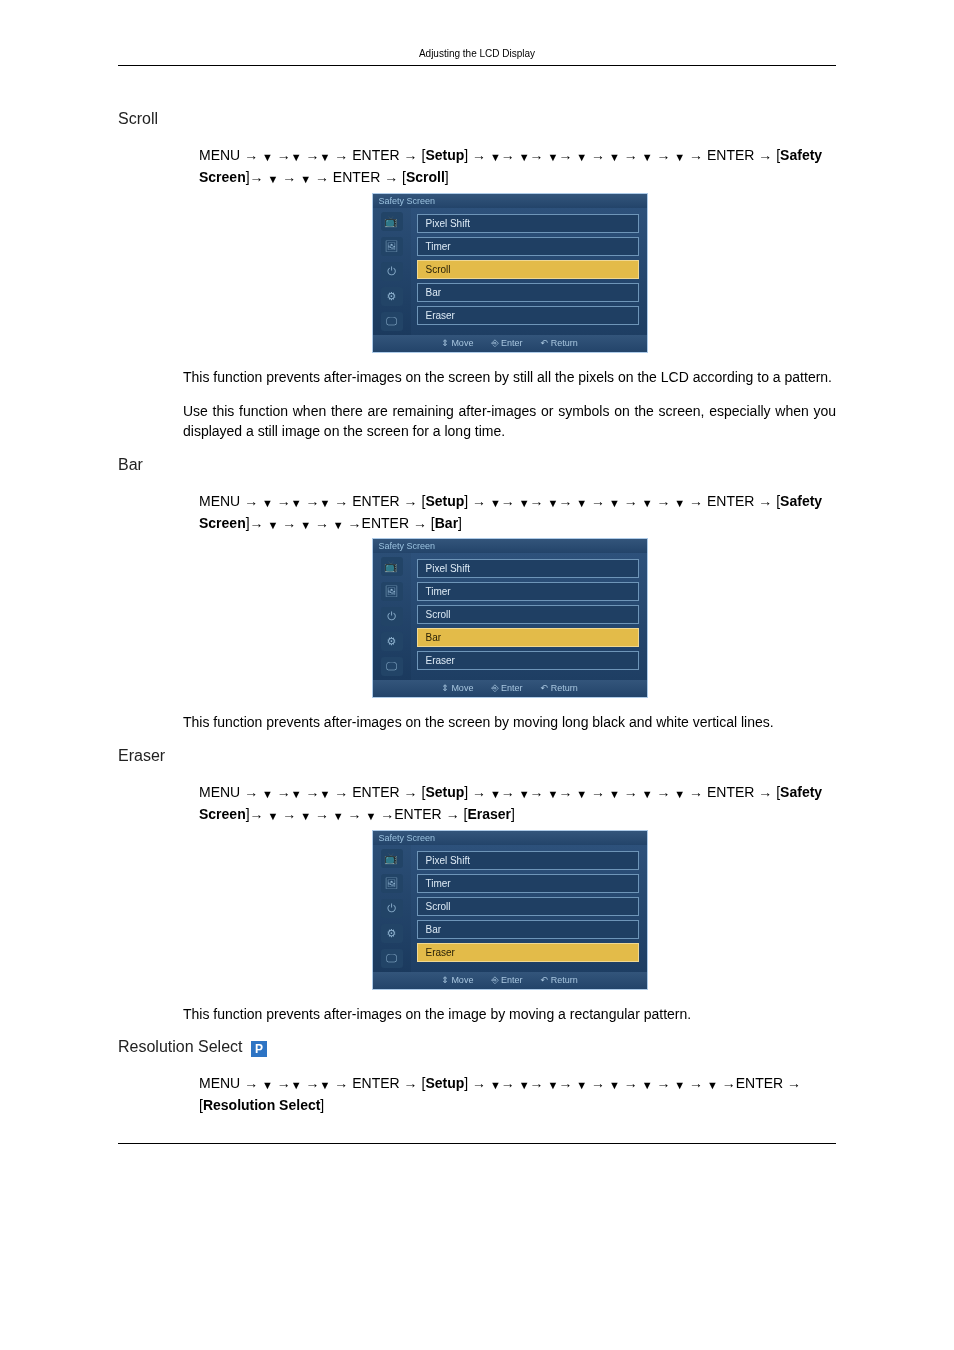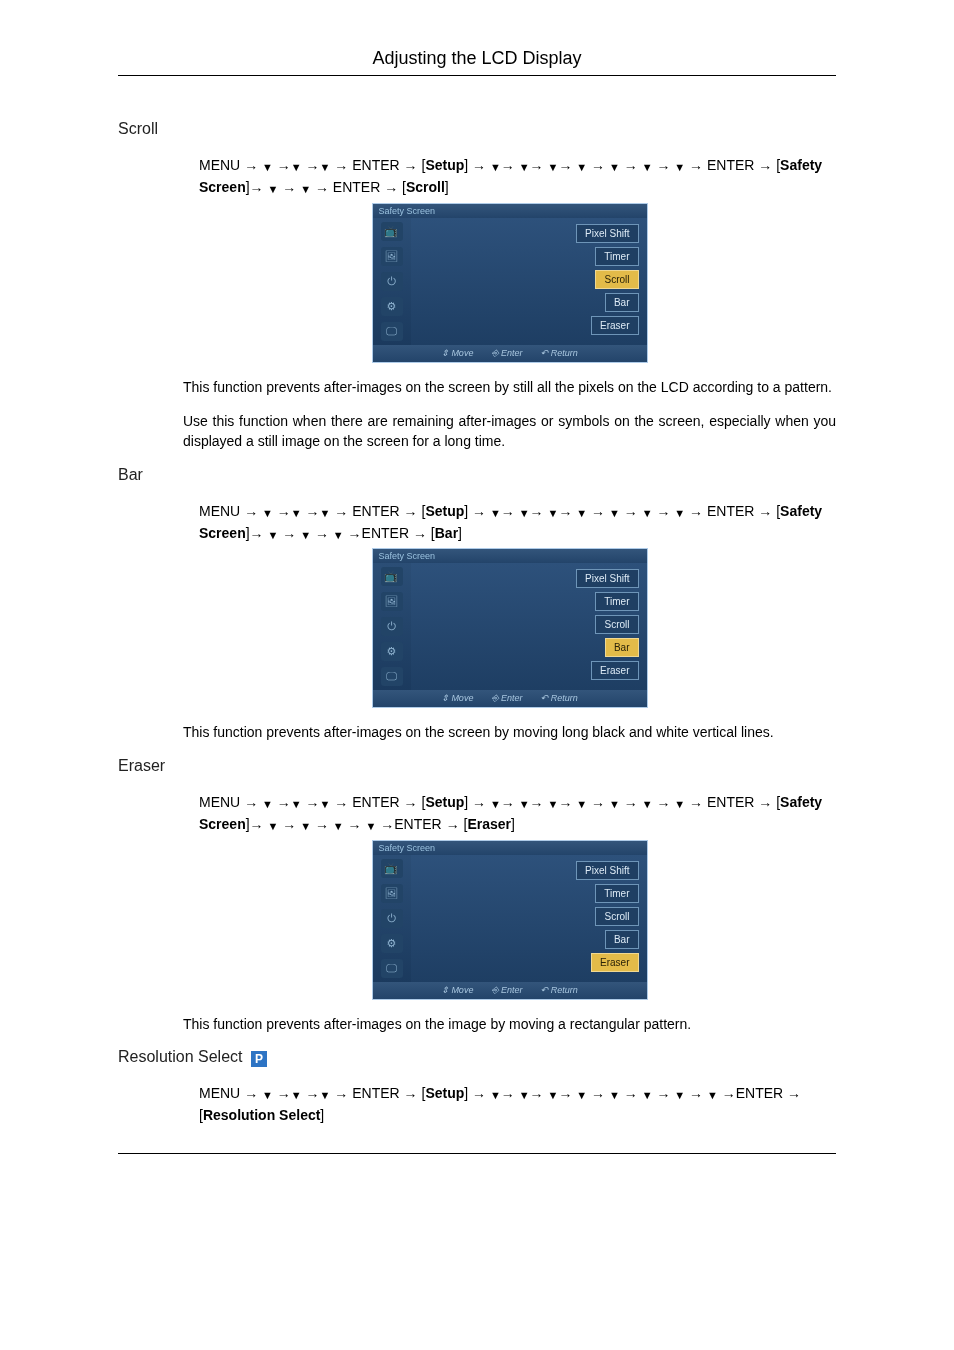--- a/index.html
+++ b/index.html
@@ -12,21 +12,21 @@
   .page {
     width: 954px;
     min-height: 1350px;
     margin: 0 auto;
     box-sizing: border-box;
     padding: 48px 118px 40px 118px;
     position: relative;
   }
   .header-title {
     text-align: center;
-    font-size: 18px;
+    font-size: 10px;
     color: #000;
     padding-bottom: 6px;
   }
   .header-rule {
     border: none;
     border-top: 1.5px solid #000;
     margin: 0 0 44px 0;
   }
   .section-heading {
     font-size: 16px;
@@ -97,21 +97,20 @@
   }
   .osd-icon.on { background: #224467; color: #f4c25e; }
   .osd-icon.dim { background: #224467; color: #8fb3d0; }
   .osd-list {
     flex: 1;
     background: linear-gradient(#2d517b, #1e3e63);
     padding: 6px 8px 4px 6px;
     display: flex;
     flex-direction: column;
     gap: 4px;
-    align-items: flex-end;
   }
   .osd-item {
     border: 1px solid #6e95b8;
     background: #1f3f63;
     color: #ddeaf5;
     font-size: 10px;
     padding: 2px 8px;
     line-height: 13px;
   }
   .osd-item.sel {
@@ -120,21 +119,20 @@
     border-color: #f0d892;
   }
   .osd-footer {
     background: linear-gradient(#33557b, #23446a);
     display: flex;
     justify-content: center;
     gap: 18px;
     font-size: 9px;
     color: #a8c6df;
     padding: 3px 0;
-    font-style: italic;
   }
   .osd-footer span::before {
     content: attr(data-glyph) " ";
     font-size: 9px;
   }
   .footer-rule {
     border: none;
     border-top: 1.5px solid #000;
     margin: 26px 0 0 0;
   }

